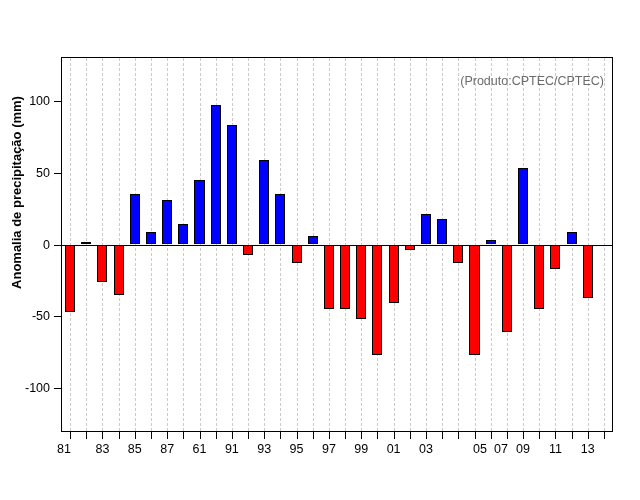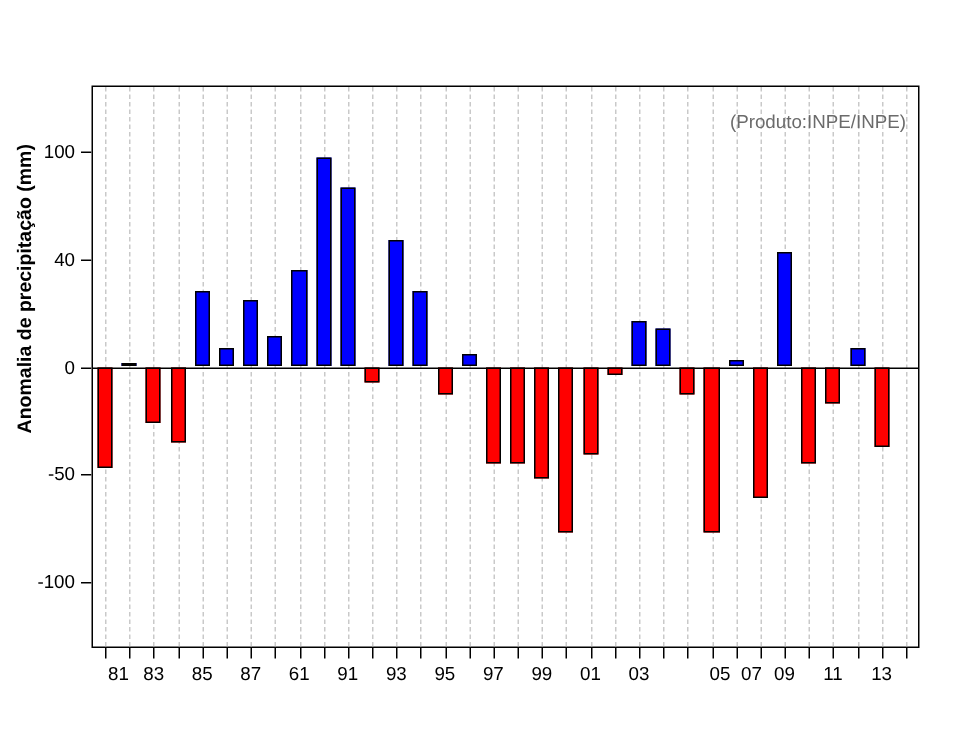--- a/index.html
+++ b/index.html
@@ -146,21 +146,21 @@
 
   <div id="y-axis">
     <div id="y-axis-title">Anomalia de precipitação (mm)</div>
   <div class="y-tick-mark" style="top: 330.962px;"></div>
       <div class="y-tick-label" style="top: 330.962px;">-100</div>
       <div class="y-tick-mark" style="top: 259.231px;"></div>
       <div class="y-tick-label" style="top: 259.231px;">-50</div>
       <div class="y-tick-mark" style="top: 187.5px;"></div>
       <div class="y-tick-label" style="top: 187.5px;">0</div>
       <div class="y-tick-mark" style="top: 115.769px;"></div>
-      <div class="y-tick-label" style="top: 115.769px;">40</div>
+      <div class="y-tick-label" style="top: 115.769px;">50</div>
       <div class="y-tick-mark" style="top: 44.0385px;"></div>
       <div class="y-tick-label" style="top: 44.0385px;">100</div>
     </div>
 
   <div id="plot-area">
     <div id="gridlines">
         <div class="gridline-v" style="left: 8.08824px;"></div>
         <div class="gridline-v" style="left: 24.2647px;"></div>
         <div class="gridline-v" style="left: 40.4412px;"></div>
         <div class="gridline-v" style="left: 56.6176px;"></div>
@@ -224,26 +224,26 @@
         <div class="bar" style="left: 407.485px; top: 186.5px; height: 110.465px; width: 10.0294px; background: rgb(255, 0, 0);"></div>
         <div class="bar" style="left: 423.662px; top: 182.196px; height: 4.30385px; width: 10.0294px; background: rgb(0, 0, 255);"></div>
         <div class="bar" style="left: 439.838px; top: 186.5px; height: 87.5115px; width: 10.0294px; background: rgb(255, 0, 0);"></div>
         <div class="bar" style="left: 456.015px; top: 110.465px; height: 76.0346px; width: 10.0294px; background: rgb(0, 0, 255);"></div>
         <div class="bar" style="left: 472.191px; top: 186.5px; height: 64.5577px; width: 10.0294px; background: rgb(255, 0, 0);"></div>
         <div class="bar" style="left: 488.368px; top: 186.5px; height: 24.3885px; width: 10.0294px; background: rgb(255, 0, 0);"></div>
         <div class="bar" style="left: 504.544px; top: 173.588px; height: 12.9115px; width: 10.0294px; background: rgb(0, 0, 255);"></div>
         <div class="bar" style="left: 520.721px; top: 186.5px; height: 53.0808px; width: 10.0294px; background: rgb(255, 0, 0);"></div>
       </div>
     <div id="zero-line" style="top: 186.5px;"></div>
-    <div id="source-note">(Produto:INPE/INPE)</div>
+    <div id="source-note">(Produto:CPTEC/CPTEC)</div>
   </div>
 
   <div id="x-axis">
       <div class="x-tick-mark" style="left: 9.08824px;"></div>
-      <div class="x-tick-label" style="left: 18px;">81</div>
+      <div class="x-tick-label" style="left: 3px;">81</div>
       <div class="x-tick-mark" style="left: 25.2647px;"></div>
       <div class="x-tick-mark" style="left: 41.4412px;"></div>
       <div class="x-tick-label" style="left: 41.4412px;">83</div>
       <div class="x-tick-mark" style="left: 57.6176px;"></div>
       <div class="x-tick-mark" style="left: 73.7941px;"></div>
       <div class="x-tick-label" style="left: 73.7941px; text-align: right;">85</div>
       <div class="x-tick-mark" style="left: 89.9706px;"></div>
       <div class="x-tick-mark" style="left: 106.147px;"></div>
       <div class="x-tick-label" style="left: 106.147px;">87</div>
       <div class="x-tick-mark" style="left: 122.324px;"></div>

